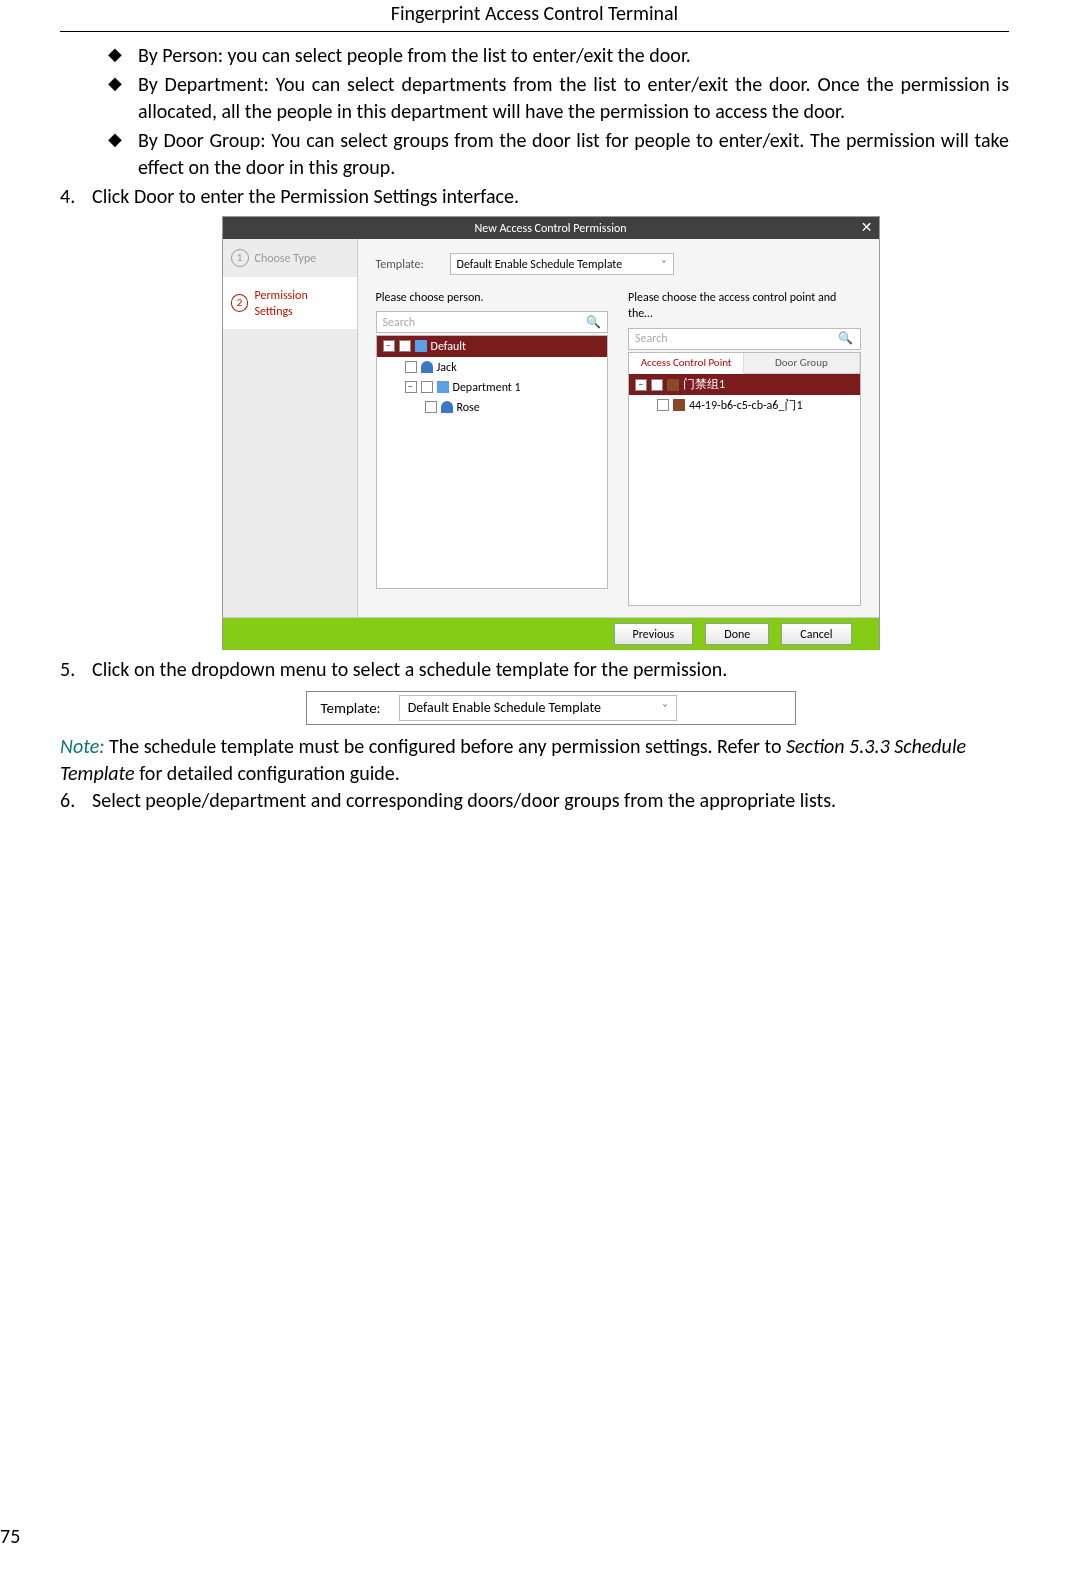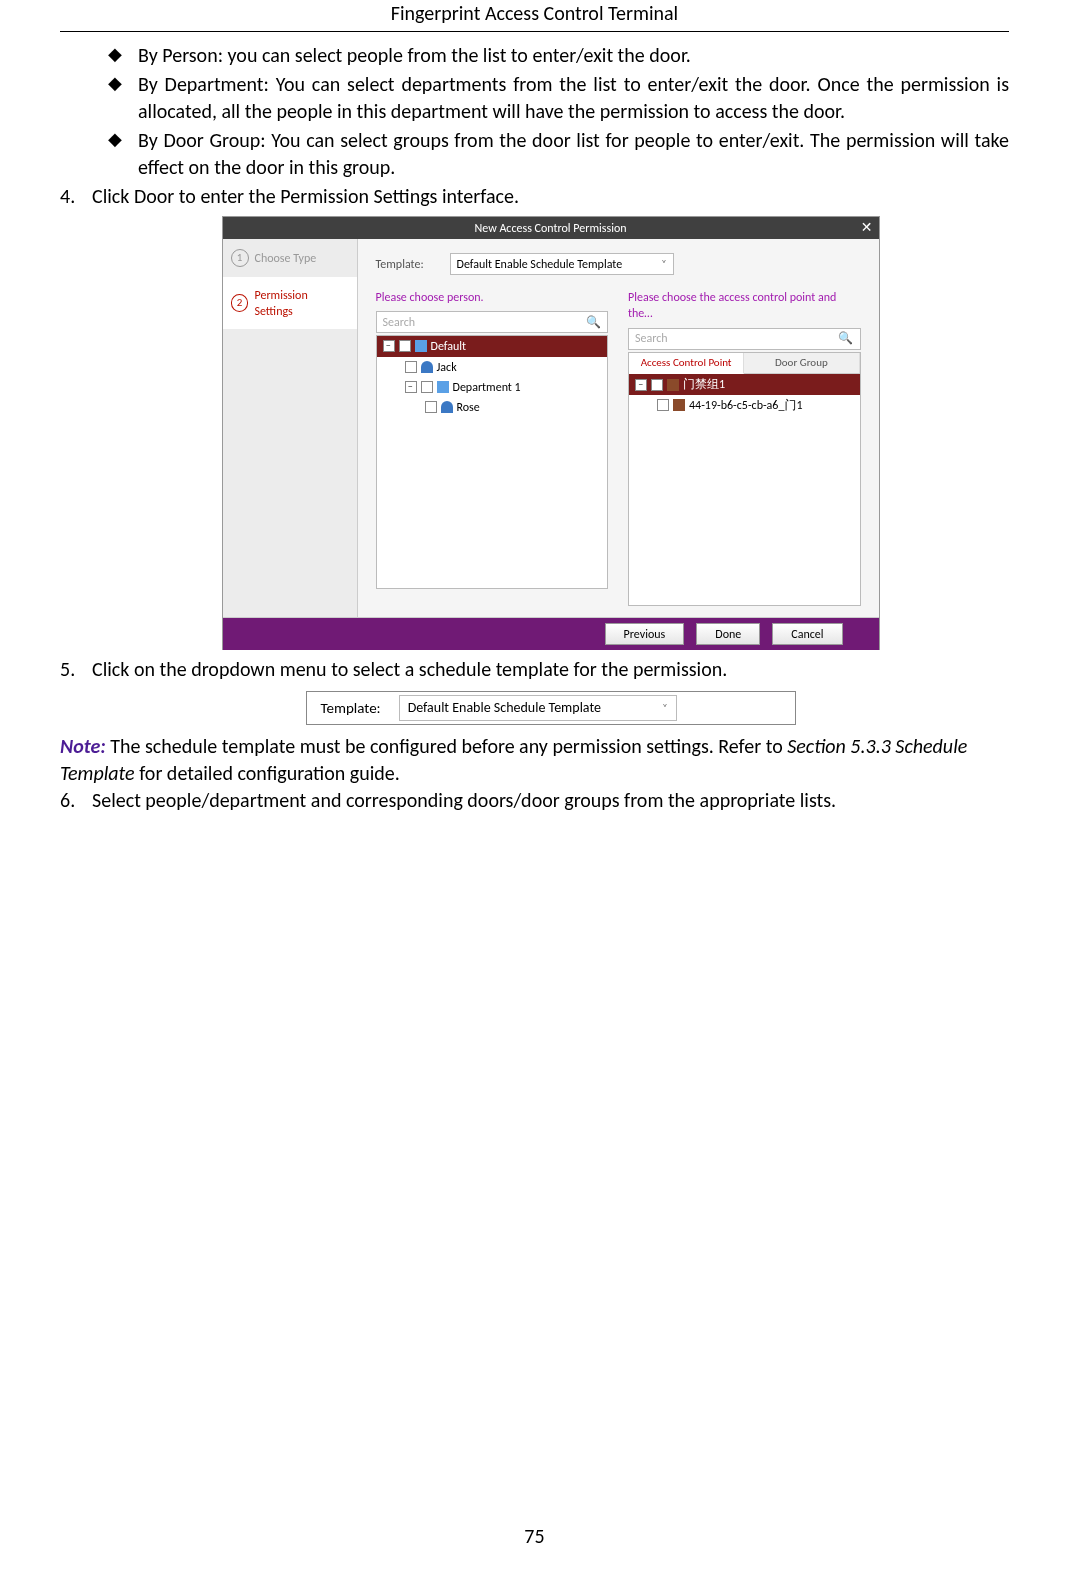--- a/index.html
+++ b/index.html
@@ -20,41 +20,41 @@
 .step{padding:10px 8px;display:flex;align-items:center;gap:6px;color:#999}
 .step.active{color:#b10;background:#fff}
 .step .circle{display:inline-flex;width:16px;height:16px;border:1px solid currentColor;border-radius:50%;align-items:center;justify-content:center;font-size:11px}
 .mainpane{flex:1;padding:14px 18px;font-size:12px}
 .row{display:flex;align-items:center;gap:14px;margin-bottom:14px}
 .row .lab{min-width:60px;color:#555}
 .sel{border:1px solid #bbb;background:#fff;padding:2px 6px;width:210px;display:flex;align-items:center;justify-content:space-between;font-size:12px}
 .chev{font-size:10px;color:#666}
 .cols{display:flex;gap:20px}
 .col{flex:1}
-.col .cap{font-size:12px;color:#a21caf;margin-bottom:6px}
+.col .cap{font-size:12px;color:#000000;margin-bottom:6px}
 .search{border:1px solid #bbb;background:#fff;height:20px;display:flex;align-items:center;justify-content:space-between;padding:0 6px;font-size:12px;color:#aaa}
 .tree{border:1px solid #bbb;background:#fff;height:252px;margin-top:2px;font-size:12px;overflow:hidden}
 .tabs{display:flex;border-bottom:1px solid #ccc}
 .tabs .tab{flex:1;text-align:center;padding:3px 0;font-size:11px;color:#555;border-right:1px solid #ddd;background:#f0f0f0}
 .tabs .tab.active{color:#b00;background:#fff;border-bottom:1px solid #fff;margin-bottom:-1px}
 .noderow{display:flex;align-items:center;gap:4px;padding:2px 6px}
 .noderow.sel-row{background:#7a1c1c;color:#fff}
 .cb{width:10px;height:10px;border:1px solid #888;background:#fff;display:inline-block}
 .twisty{width:10px;height:10px;border:1px solid #888;display:inline-flex;align-items:center;justify-content:center;font-size:10px;line-height:10px;background:#fff;color:#333}
 .ic{width:12px;height:12px;display:inline-block;background:#5aa0e6}
 .ic.person{background:#3b78c4;border-radius:50% 50% 0 0}
 .ic.door{background:#8a4a2a}
 .indent1{padding-left:28px}
 .indent2{padding-left:48px}
-.btnbar{height:32px;background:#701a75;border-top:1px solid #ccc;display:flex;justify-content:flex-end;align-items:center;gap:12px;padding-right:36px}
+.btnbar{height:32px;background:#84cc16;border-top:1px solid #ccc;display:flex;justify-content:flex-end;align-items:center;gap:12px;padding-right:27px}
 .btn{border:1px solid #999;background:linear-gradient(#fff,#e6e6e6);font-size:12px;padding:2px 18px}
 .fig2{width:490px;height:34px;border:1px solid #888;margin:8px auto;display:flex;align-items:center;gap:18px;padding:0 14px;box-sizing:border-box;font-size:15px;background:#fff}
 .fig2 .sel{width:260px;padding:3px 8px;font-size:14px}
-.note{color:#4c1d95;font-style:italic;font-weight:700}
-.pagenum{position:absolute;bottom:22px;left:0;right:0;text-align:center;font-size:20px}
+.note{color:#0f766e;font-style:italic;font-weight:400}
+.pagenum{position:absolute;bottom:22px;left:0;right:0;text-align:left;font-size:20px}
 .mag{font-size:12px;color:#666}
 </style>
 </head>
 <body>
 
 <div class="page">
   <div class="running-head">Fingerprint Access Control Terminal</div>
 
   <ul class="ul-diamond">
     <li><b>By Person:</b><span> you can select people from the list to enter/exit the door.</span></li>

